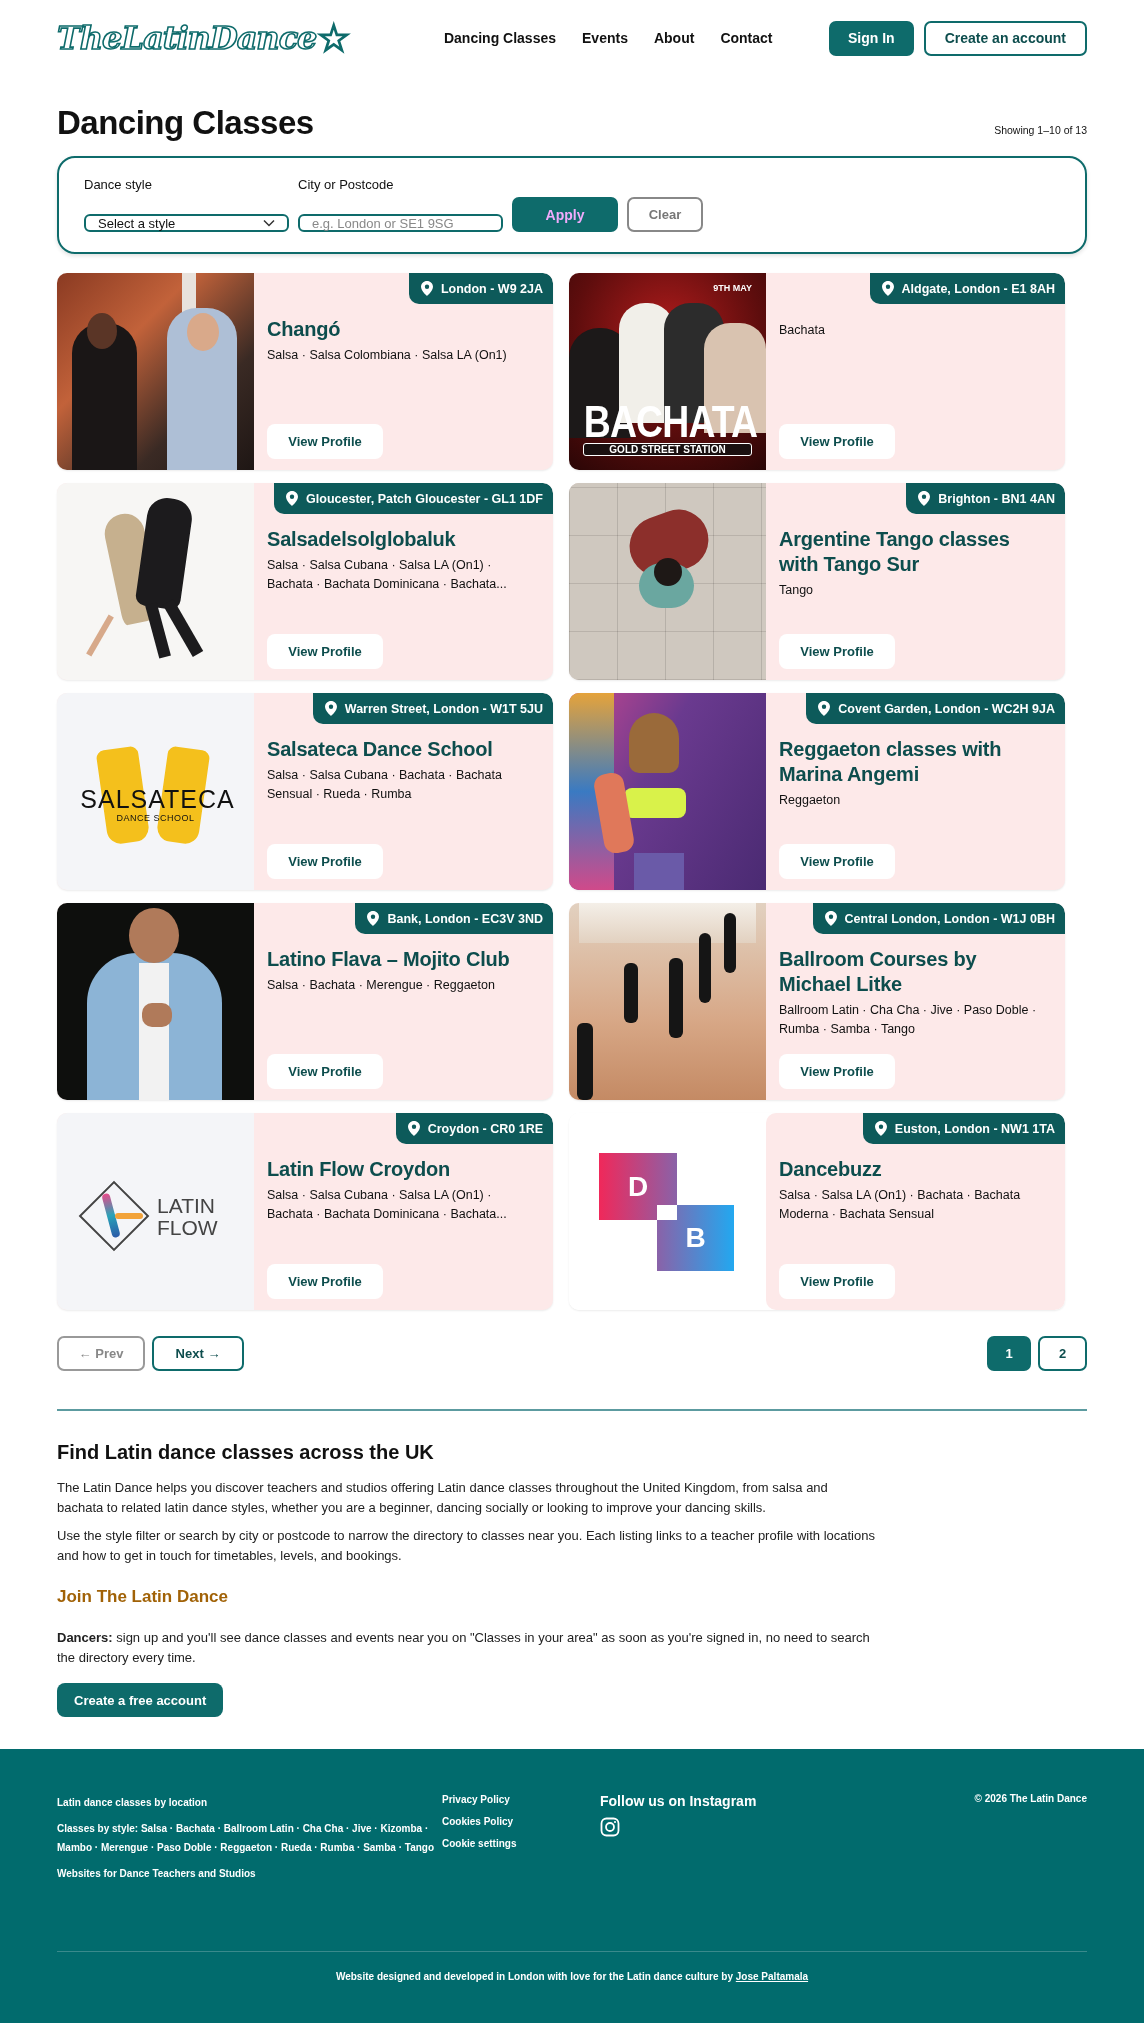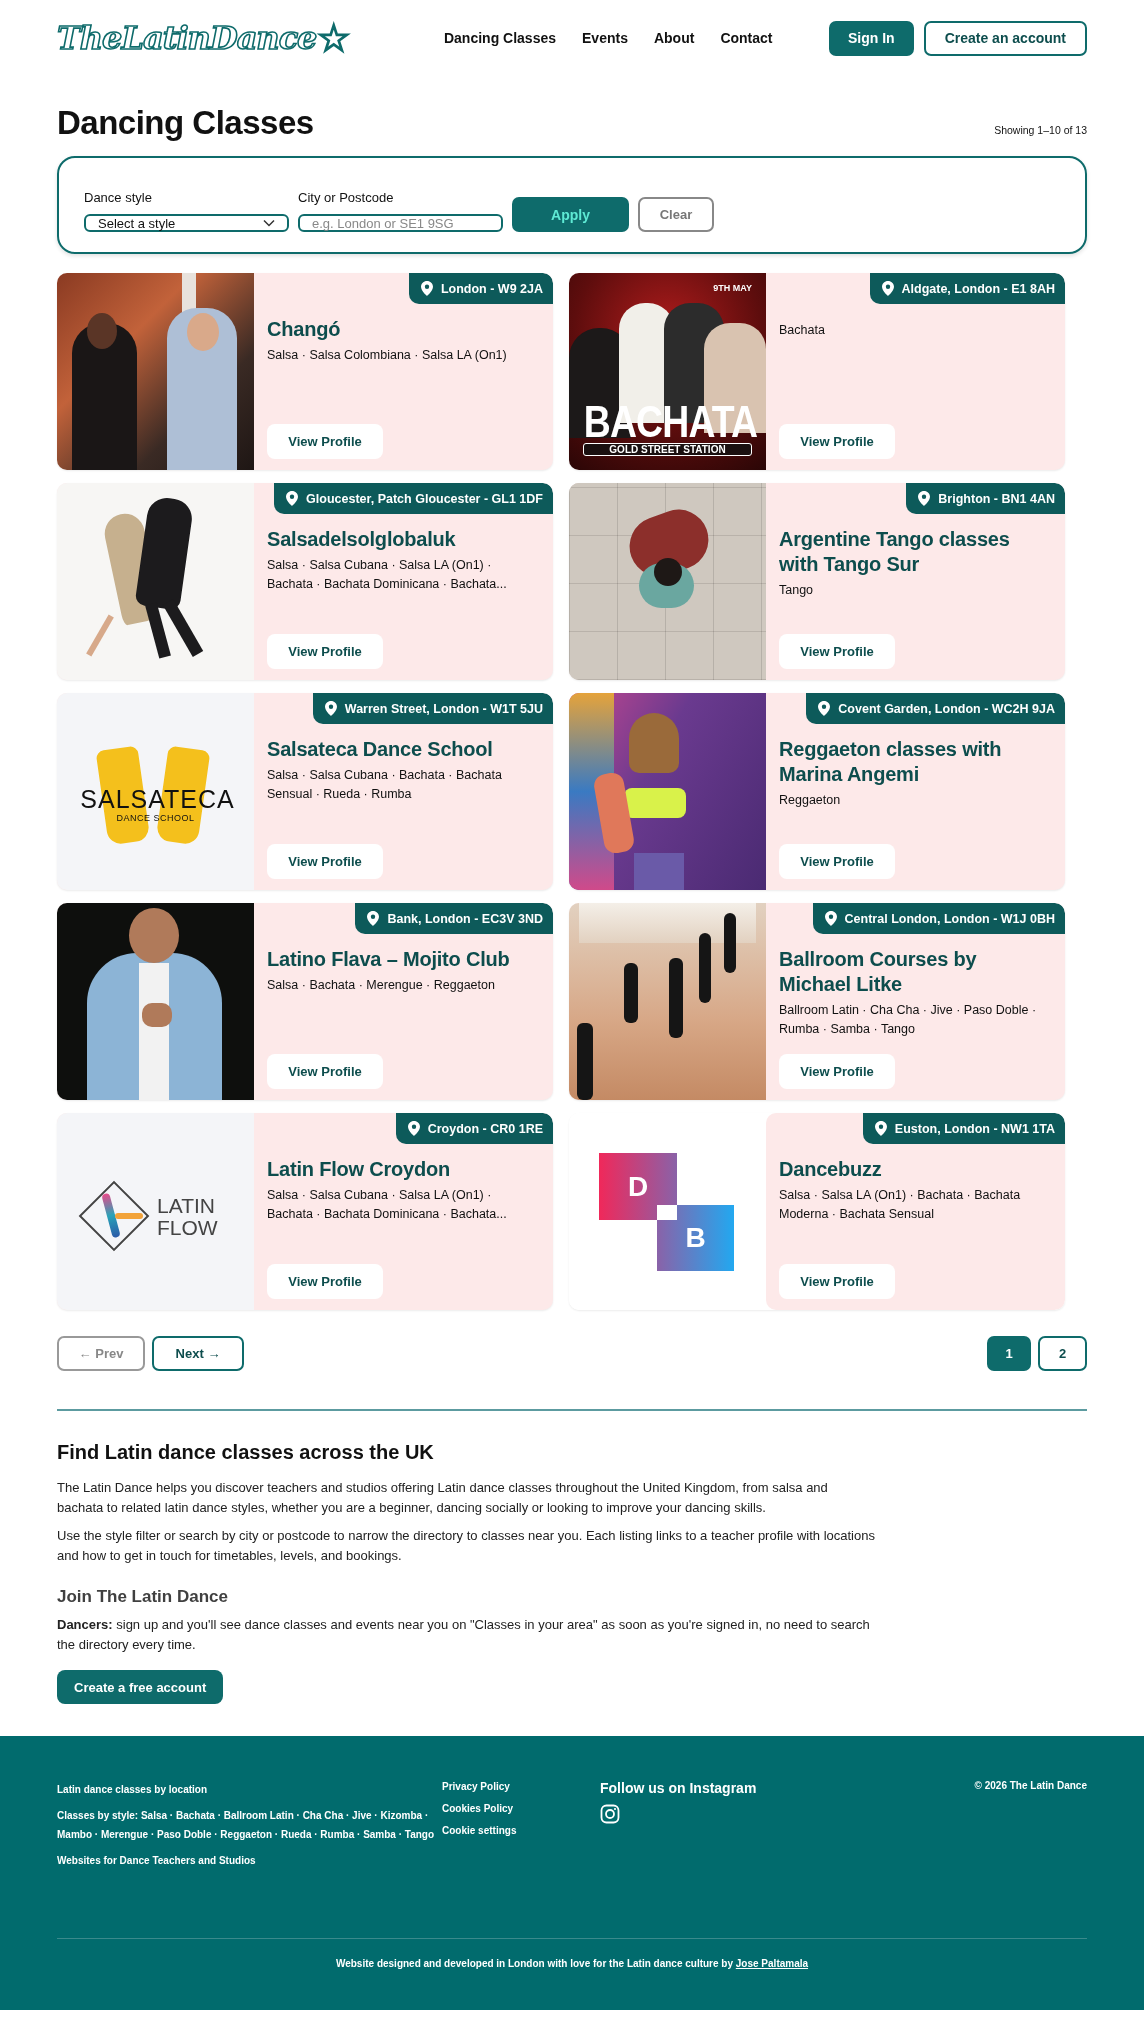--- a/index.html
+++ b/index.html
@@ -17,25 +17,25 @@
   .btn-primary { background: #0e6b6b; color: #fff; border: 2px solid #0e6b6b; border-radius: 7px; font-weight: bold; font-size: 14px; height: 35px; padding: 0 17px; display: flex; align-items: center; }
   .btn-outline { background: #fff; color: #0d4d4d; border: 2px solid #0e6b6b; border-radius: 7px; font-weight: bold; font-size: 14px; height: 35px; padding: 0 19px; display: flex; align-items: center; }
 
   
   .title-row { display: flex; justify-content: space-between; align-items: flex-end; margin-top: 28px; }
   .title-row h1 { font-size: 33px; font-weight: bold; letter-spacing: -0.5px; color: #111; }
   .showing { font-size: 10.5px; color: #111; margin-bottom: 6px; }
 
   
   .filter { margin-top: 14px; border: 2px solid #0e6b6b; border-radius: 18px; height: 98px; padding: 20px 25px; display: flex; align-items: flex-end; gap: 9px; box-shadow: 0 2px 4px rgba(0,0,0,.12); }
-  .field label { display: block; font-size: 13px; color: #111; margin-bottom: 9px; }
+  .field label { display: block; font-size: 13px; color: #111; margin-bottom: 22px; }
   .select, .input { height: 18px; border: 2px solid #0e6b6b; border-radius: 6px; font-size: 13px; display: flex; align-items: center; padding: 0 12px; }
   .select { width: 205px; justify-content: space-between; color: #111; }
   .input { width: 205px; color: #888; }
-  .btn-apply { background: #0e6b6b; color: #5eead4; border-radius: 7px; height: 35px; width: 117px; font-weight: bold; font-size: 14px; display: flex; align-items: center; justify-content: center; }
+  .btn-apply { background: #0e6b6b; color: #f0abfc; border-radius: 7px; height: 35px; width: 106px; font-weight: bold; font-size: 14px; display: flex; align-items: center; justify-content: center; }
   .btn-clear { background: #fff; color: #777; border: 2px solid #888; border-radius: 7px; height: 35px; width: 76px; font-weight: bold; font-size: 13px; display: flex; align-items: center; justify-content: center; }
 
   
   .grid { margin-top: 19px; display: grid; grid-template-columns: 496px 496px; column-gap: 16px; row-gap: 13px; margin-right: 3px; }
   .card { height: 197px; display: flex; border-radius: 10px; overflow: hidden; position: relative; background: #fde9e9; box-shadow: 0 1px 2px rgba(0,0,0,.08); }
   .card .img { width: 197px; height: 197px; flex-shrink: 0; position: relative; overflow: hidden; }
   .card .body { flex: 1; padding: 44px 14px 10px 13px; position: relative; }
   .loc { position: absolute; top: 0; right: 0; background: #0d5a5a; color: #fff; font-weight: bold; font-size: 12.5px; height: 31px; padding: 0 10px 0 12px; border-radius: 0 10px 0 10px; display: flex; align-items: center; gap: 8px; }
   .loc svg { width: 12px; height: 15px; }
   .cname { color: #0d4d4d; font-weight: bold; font-size: 20px; line-height: 25px; letter-spacing: -0.2px; }
@@ -48,21 +48,21 @@
   .pbtn { height: 35px; border-radius: 7px; font-weight: bold; font-size: 13px; display: flex; align-items: center; justify-content: center; }
   .prev { border: 2px solid #999; color: #888; width: 88px; }
   .next { border: 2px solid #0e6b6b; color: #0d4d4d; width: 92px; }
   .p1 { background: #0e6b6b; color: #fff; width: 44px; }
   .p2 { border: 2px solid #0e6b6b; color: #0d4d4d; width: 49px; }
   .divider { margin-top: 38px; border-top: 2px solid #5c9ba0; }
 
   
   .seo { padding-top: 30px; padding-bottom: 32px; width: 820px; }
   .seo h2 { font-size: 20px; font-weight: bold; color: #111; margin-bottom: 14px; }
-  .seo h3 { font-size: 17px; font-weight: bold; color: #404040; margin: 22px 0 8px; }
+  .seo h3 { font-size: 17px; font-weight: bold; color: #a16207; margin: 22px 0 21px; }
   .seo p { font-size: 13px; line-height: 19.5px; color: #222; margin-bottom: 9px; }
   .seo .btn-cta { display: inline-flex; margin-top: 7px; background: #0e6b6b; color: #fff; border-radius: 8px; height: 34px; padding: 0 17px; font-weight: bold; font-size: 13px; align-items: center; }
 
   
   .footer { background: #016b6d; color: #fff; padding-top: 44px; }
   .fcols { display: flex; position: relative; height: 140px; }
   .fcol1 { width: 385px; font-size: 10px; font-weight: bold; line-height: 19px; }
   .fcol1 p { margin-bottom: 7px; }
   .fcol2 { width: 158px; font-size: 10px; font-weight: bold; line-height: 13px; }
   .fcol2 div { margin-bottom: 9px; }

